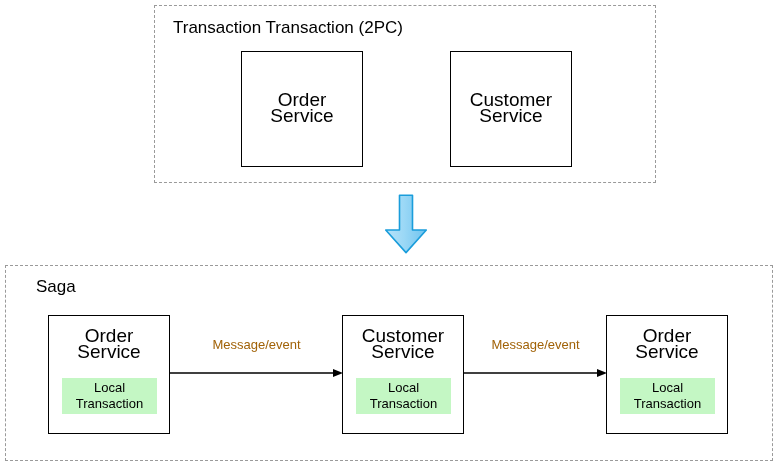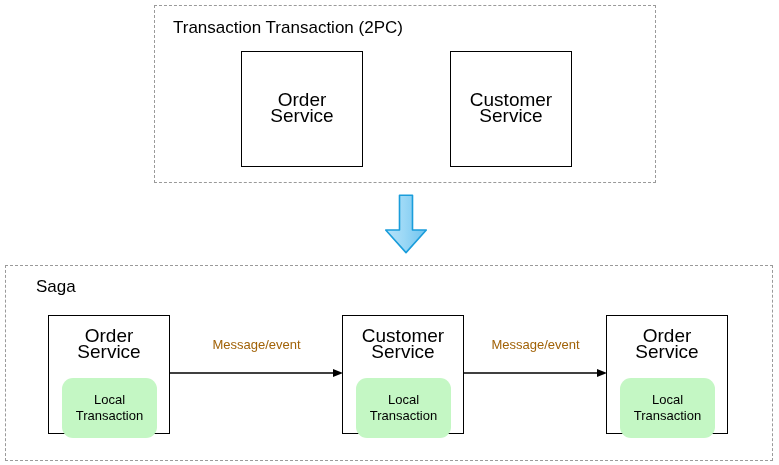--- a/index.html
+++ b/index.html
@@ -113,26 +113,25 @@
     height: 119px;
   }
   .saga-box .svc-label {
     top: 12px;
   }
   .saga-local {
     position: absolute;
     left: 13px;
     top: 62px;
     width: 95px;
-    height: 60px;
+    height: 36px;
     background: #c4f7c4;
     display: flex;
     align-items: center;
     justify-content: center;
-    border-radius: 11px;
   }
   .saga-local-text {
     font-size: 13px;
     line-height: 16px;
     text-align: center;
     white-space: pre-line;
     color: #000000;
   }
 
   #box-saga-1 { left: 48px; }

